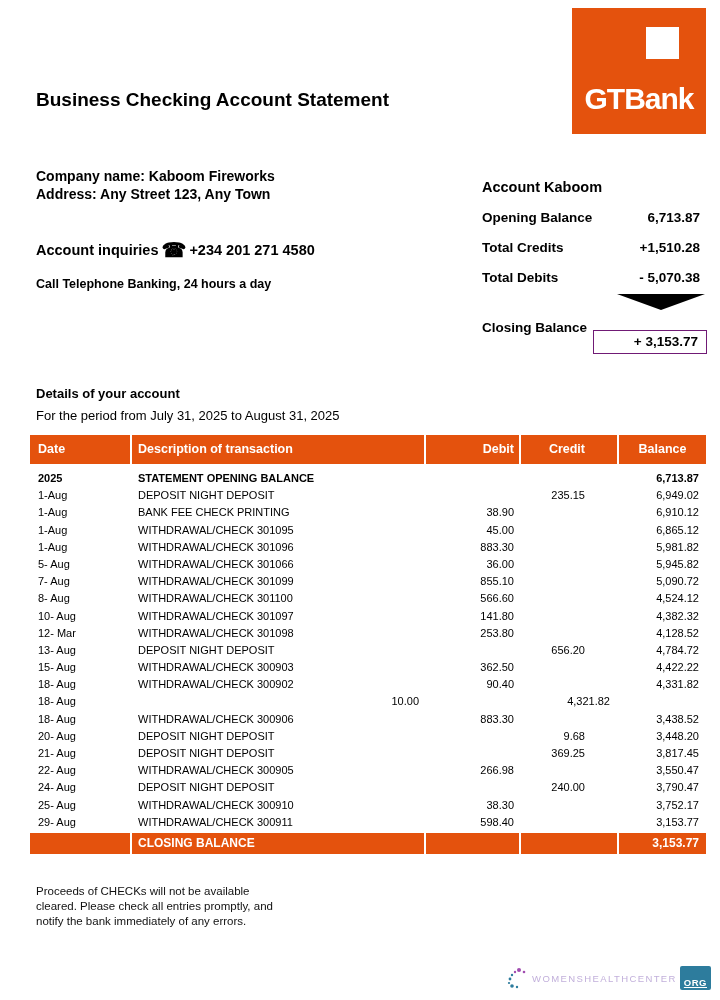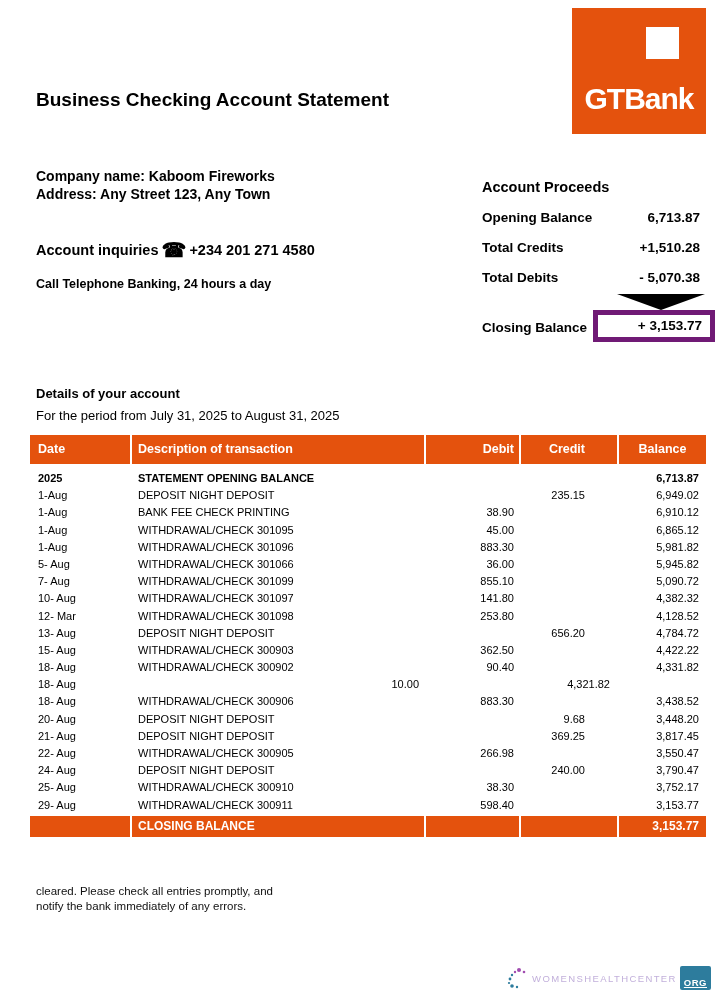--- a/index.html
+++ b/index.html
@@ -21,21 +21,21 @@
 
   
   .summary-title{position:absolute;left:482px;top:179px;font-size:14.5px;font-weight:bold;}
   .summary-row{position:absolute;left:482px;right:20px;height:16px;font-size:13.5px;font-weight:bold;}
   .summary-row .lbl{position:absolute;left:0;top:0;}
   .summary-row .val{position:absolute;right:0;top:0;}
   .arrow-down{position:absolute;left:617px;top:294px;width:0;height:0;
               border-left:44px solid transparent;border-right:44px solid transparent;
               border-top:16px solid #000;}
   .closing-label{position:absolute;left:482px;top:320px;font-size:13.5px;font-weight:bold;}
-  .closing-box{position:absolute;left:593px;top:310px;width:112px;height:22px;border:5px solid #701a75;}
+  .closing-box{position:absolute;left:593px;top:330px;width:112px;height:22px;border:1px solid #701a75;}
   .closing-box .val{position:absolute;right:8px;top:0;line-height:22px;font-size:13.5px;font-weight:bold;}
 
   
   .details-title{position:absolute;left:36px;top:386px;font-size:13px;font-weight:bold;}
   .period{position:absolute;left:36px;top:408px;font-size:13px;}
 
   
   .tbl{position:absolute;left:30px;top:435px;width:676px;}
   .grid{display:grid;grid-template-columns:100px 292px 93px 96px 87px;column-gap:2px;}
   .t-header .cell{background:var(--orange);color:#fff;font-weight:bold;font-size:12.5px;
@@ -77,21 +77,21 @@
 
   <div class="company-block">
     <div>Company name: Kaboom Fireworks</div>
     <div>Address: Any Street 123, Any Town</div>
   </div>
 
   <div class="inquiries"><span>Account inquiries</span><span class="phone-glyph">☎</span><span>+234 201 271 4580</span></div>
 
   <div class="banking-note">Call Telephone Banking, 24 hours a day</div>
 
-  <div class="summary-title">Account Proceeds</div>
+  <div class="summary-title">Account Kaboom</div>
 
   <div class="summary-row" style="top:210px;">
     <span class="lbl">Opening Balance</span>
     <span class="val">6,713.87</span>
   </div>
   <div class="summary-row" style="top:240px;">
     <span class="lbl">Total Credits</span>
     <span class="val">+1,510.28</span>
   </div>
   <div class="summary-row" style="top:270px;">
@@ -168,20 +168,27 @@
   </div>
 
   <div class="t-row grid">
     <div class="cell c-date">7- Aug</div>
     <div class="cell c-desc">WITHDRAWAL/CHECK 301099</div>
     <div class="cell c-debit">855.10</div>
     <div class="cell c-credit"></div>
     <div class="cell c-balance">5,090.72</div>
   </div>
 
+  <div class="t-row grid">
+    <div class="cell c-date">8- Aug</div>
+    <div class="cell c-desc">WITHDRAWAL/CHECK 301100</div>
+    <div class="cell c-debit">566.60</div>
+    <div class="cell c-credit"></div>
+    <div class="cell c-balance">4,524.12</div>
+  </div>
 
   <div class="t-row grid">
     <div class="cell c-date">10- Aug</div>
     <div class="cell c-desc">WITHDRAWAL/CHECK 301097</div>
     <div class="cell c-debit">141.80</div>
     <div class="cell c-credit"></div>
     <div class="cell c-balance">4,382.32</div>
   </div>
 
   <div class="t-row grid">
@@ -283,20 +290,21 @@
     <div class="t-closing grid">
       <div class="cell c-date"></div>
       <div class="cell c-desc">CLOSING BALANCE</div>
       <div class="cell c-debit"></div>
       <div class="cell c-credit"></div>
       <div class="cell c-balance">3,153.77</div>
     </div>
   </div>
 
   <div class="footer-note">
+    <div>Proceeds of CHECKs will not be available</div>
     <div>cleared. Please check all entries promptly, and</div>
     <div>notify the bank immediately of any errors.</div>
   </div>
 
   <div class="watermark">
     <svg width="24" height="22" viewBox="0 0 24 22">
       <circle cx="13" cy="3" r="2.0" class="wm-dot-p" fill="#A14CB0"></circle>
       <circle cx="18" cy="5" r="1.3" class="wm-dot-p" fill="#A14CB0"></circle>
       <circle cx="9" cy="5" r="1.2" class="wm-dot-p" fill="#A14CB0"></circle>
       <circle cx="6" cy="8" r="1.2" class="wm-dot-t" fill="#2D7C9D"></circle>

